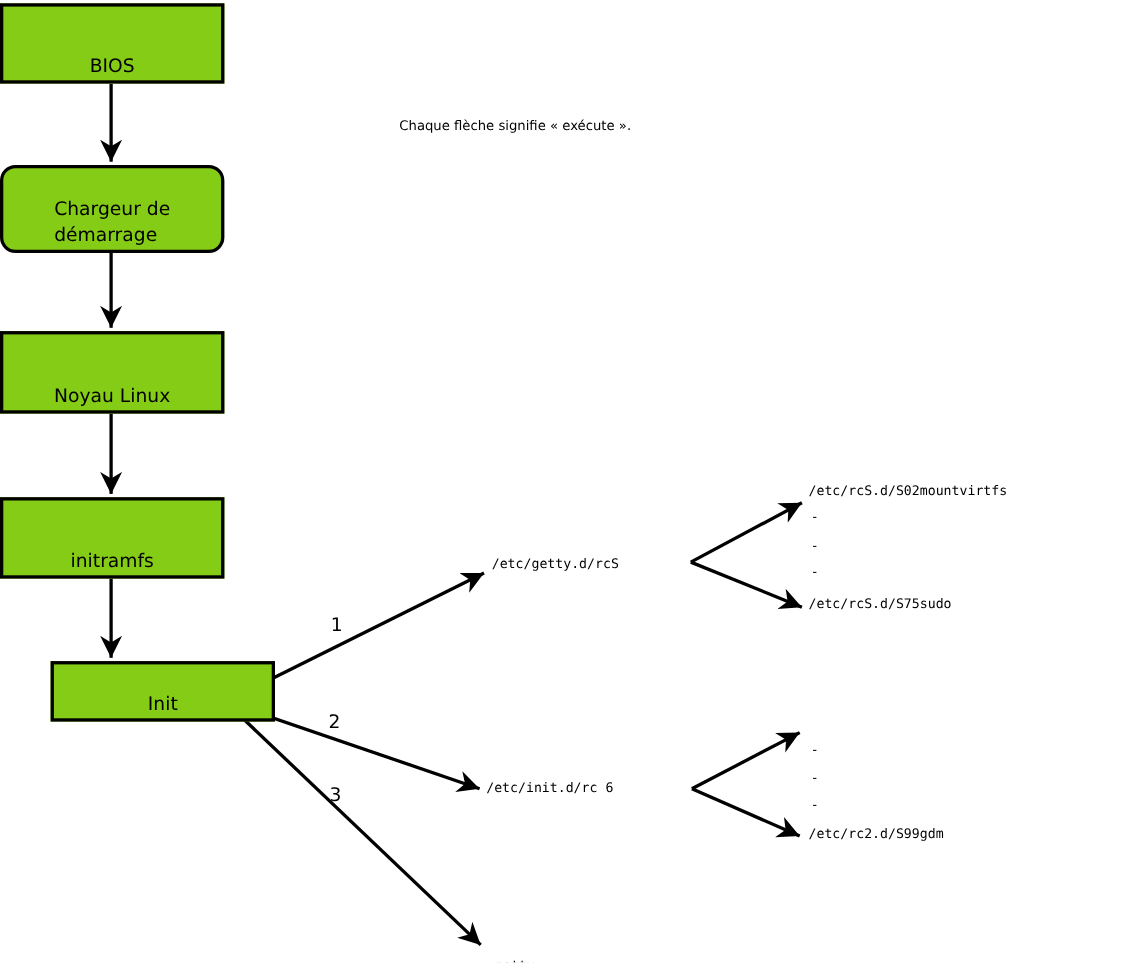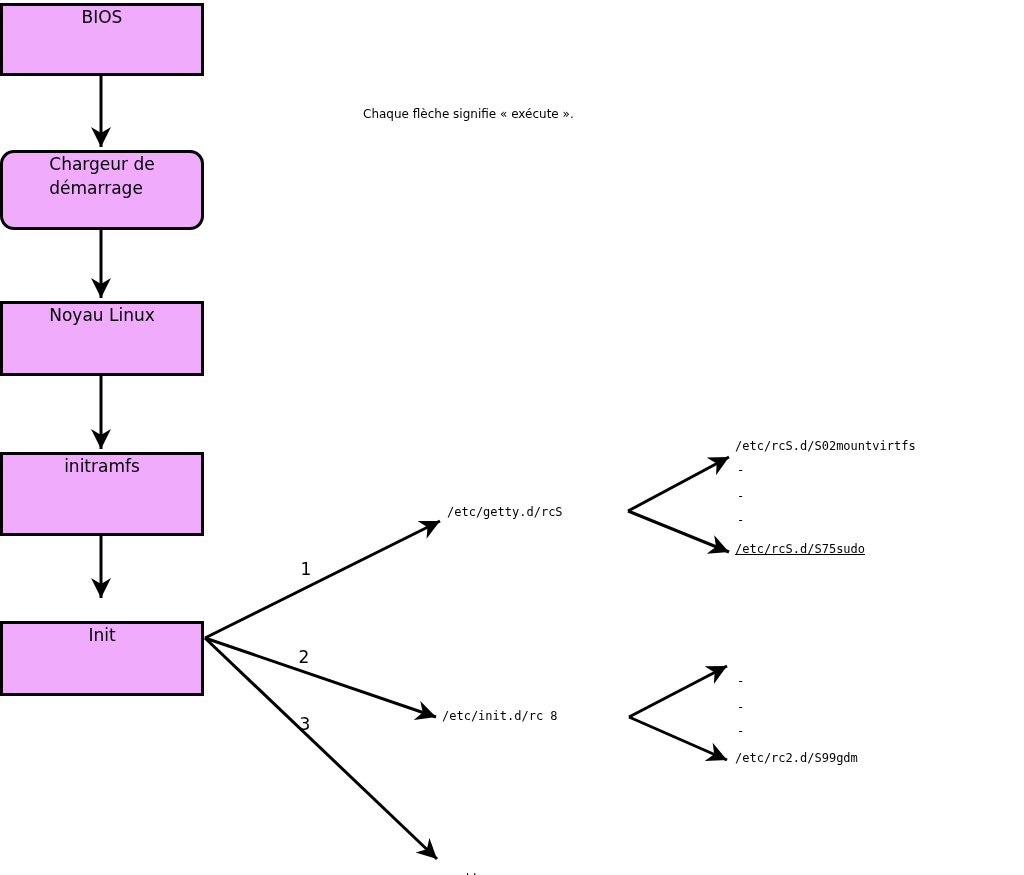--- a/index.html
+++ b/index.html
@@ -14,24 +14,24 @@
     background: #ffffff;
     font-family: "DejaVu Sans", "Liberation Sans", sans-serif;
     color: #000000;
     overflow: hidden;
   }
   .node {
     position: absolute;
     left: 0;
     width: 204px;
     border: 3px solid #000000;
-    background: #f0abfc;
+    background: #84cc16;
     box-sizing: border-box;
     display: flex;
-    align-items: flex-start;
+    align-items: flex-end;
     justify-content: center;
   }
   .node .label {
     font-size: 17px;
     line-height: 1.4;
     white-space: pre-line;
     text-align: left;
   }
   #connector-layer {
     position: absolute;
@@ -96,39 +96,39 @@
   <div class="node" style="top:3px;height:73px;">
     <span class="label">BIOS</span>
   </div>
   <div class="node" style="top:150px;height:80px;border-radius:14px;">
     <span class="label">Chargeur de
 démarrage</span>
   </div>
   <div class="node" style="top:301px;height:75px;">
     <span class="label">Noyau Linux</span>
   </div>
-  <div class="node" style="top:452px;height:84px;">
+  <div class="node" style="top:452px;height:74px;">
     <span class="label">initramfs</span>
   </div>
-  <div class="node" style="top:621px;height:75px;">
+  <div class="node" style="top:601px;height:55px;margin-left:46px;">
     <span class="label">Init</span>
   </div>
 
   <div class="branch-num" style="left:306px;top:569px;">1</div>
   <div class="branch-num" style="left:304px;top:657px;">2</div>
   <div class="branch-num" style="left:305px;top:724px;">3</div>
 
   <div class="mono" style="left:447px;top:512px;">/etc/getty.d/rcS</div>
-  <div class="mono" style="left:442px;top:716px;">/etc/init.d/rc 8</div>
+  <div class="mono" style="left:442px;top:716px;">/etc/init.d/rc 6</div>
   <div class="mono" style="left:450px;top:862px;margin-top:16px;">getty</div>
 
   <div class="mono" style="left:735px;top:446px;">/etc/rcS.d/S02mountvirtfs</div>
   <div class="mono" style="left:737px;top:470px;">-</div>
   <div class="mono" style="left:737px;top:496px;">-</div>
   <div class="mono" style="left:737px;top:520px;">-</div>
-  <div class="mono" style="left:735px;top:549px;text-decoration:underline;">/etc/rcS.d/S75sudo</div>
+  <div class="mono" style="left:735px;top:549px;">/etc/rcS.d/S75sudo</div>
 
   <div class="mono" style="left:737px;top:681px;">-</div>
   <div class="mono" style="left:737px;top:707px;">-</div>
   <div class="mono" style="left:737px;top:731px;">-</div>
   <div class="mono" style="left:735px;top:758px;">/etc/rc2.d/S99gdm</div>
 
 </div>
 
 </body></html>

